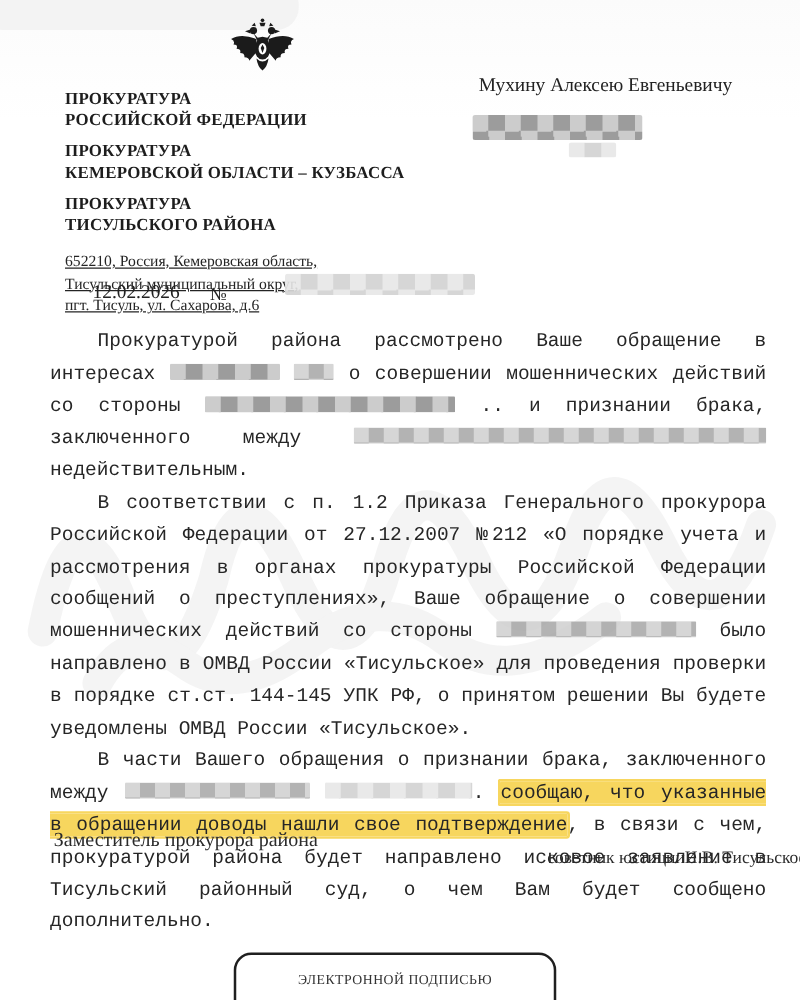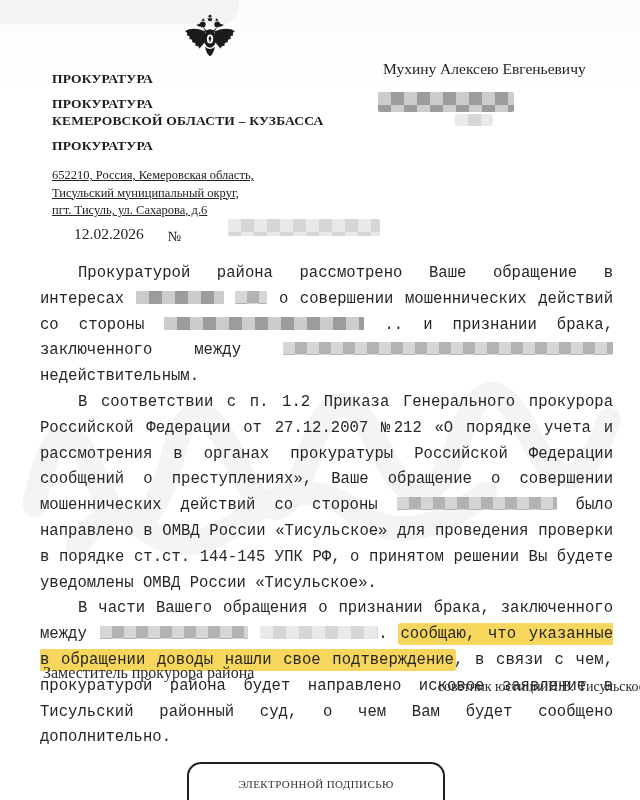--- a/index.html
+++ b/index.html
@@ -86,27 +86,29 @@
         <ellipse cx="60" cy="52" rx="13" ry="18"></ellipse>
         <path d="M50 36 Q24 26 8 36 Q15 39 12 45 Q20 45 17 52 Q25 52 23 59 Q31 59 30 66 Q38 66 38 72 L50 58 Z"></path>
         <path d="M70 36 Q96 26 112 36 Q105 39 108 45 Q100 45 103 52 Q95 52 97 59 Q89 59 90 66 Q82 66 82 72 L70 58 Z"></path>
         <path d="M50 68 Q60 78 70 68 Q68 82 60 88 Q52 82 50 68 Z"></path>
         <ellipse cx="60" cy="52" rx="6.5" ry="9.5" fill="#ffffff"></ellipse>
         <path d="M60 45 l3 6 -3 8 -3 -8 z"></path>
       </g>
     </svg>
     <div class="org">
       <div>ПРОКУРАТУРА</div>
+      <div>РОССИЙСКОЙ ФЕДЕРАЦИИ</div>
     </div>
     <div class="org org-group">
       <div>ПРОКУРАТУРА</div>
       <div>КЕМЕРОВСКОЙ ОБЛАСТИ – КУЗБАССА</div>
     </div>
     <div class="org org-group">
       <div>ПРОКУРАТУРА</div>
+      <div>ТИСУЛЬСКОГО РАЙОНА</div>
     </div>
     <div class="address">
       <div>652210, Россия, Кемеровская область,</div>
       <div>Тисульский муниципальный округ,</div>
       <div>пгт. Тисуль, ул. Сахарова, д.6</div>
     </div>
   </div>
 
   <div class="recipient-name">Мухину Алексею Евгеньевичу</div>
   <span class="blur-block redact dark" style="left:378px; top:92px; width:136px; height:20px;"></span>

